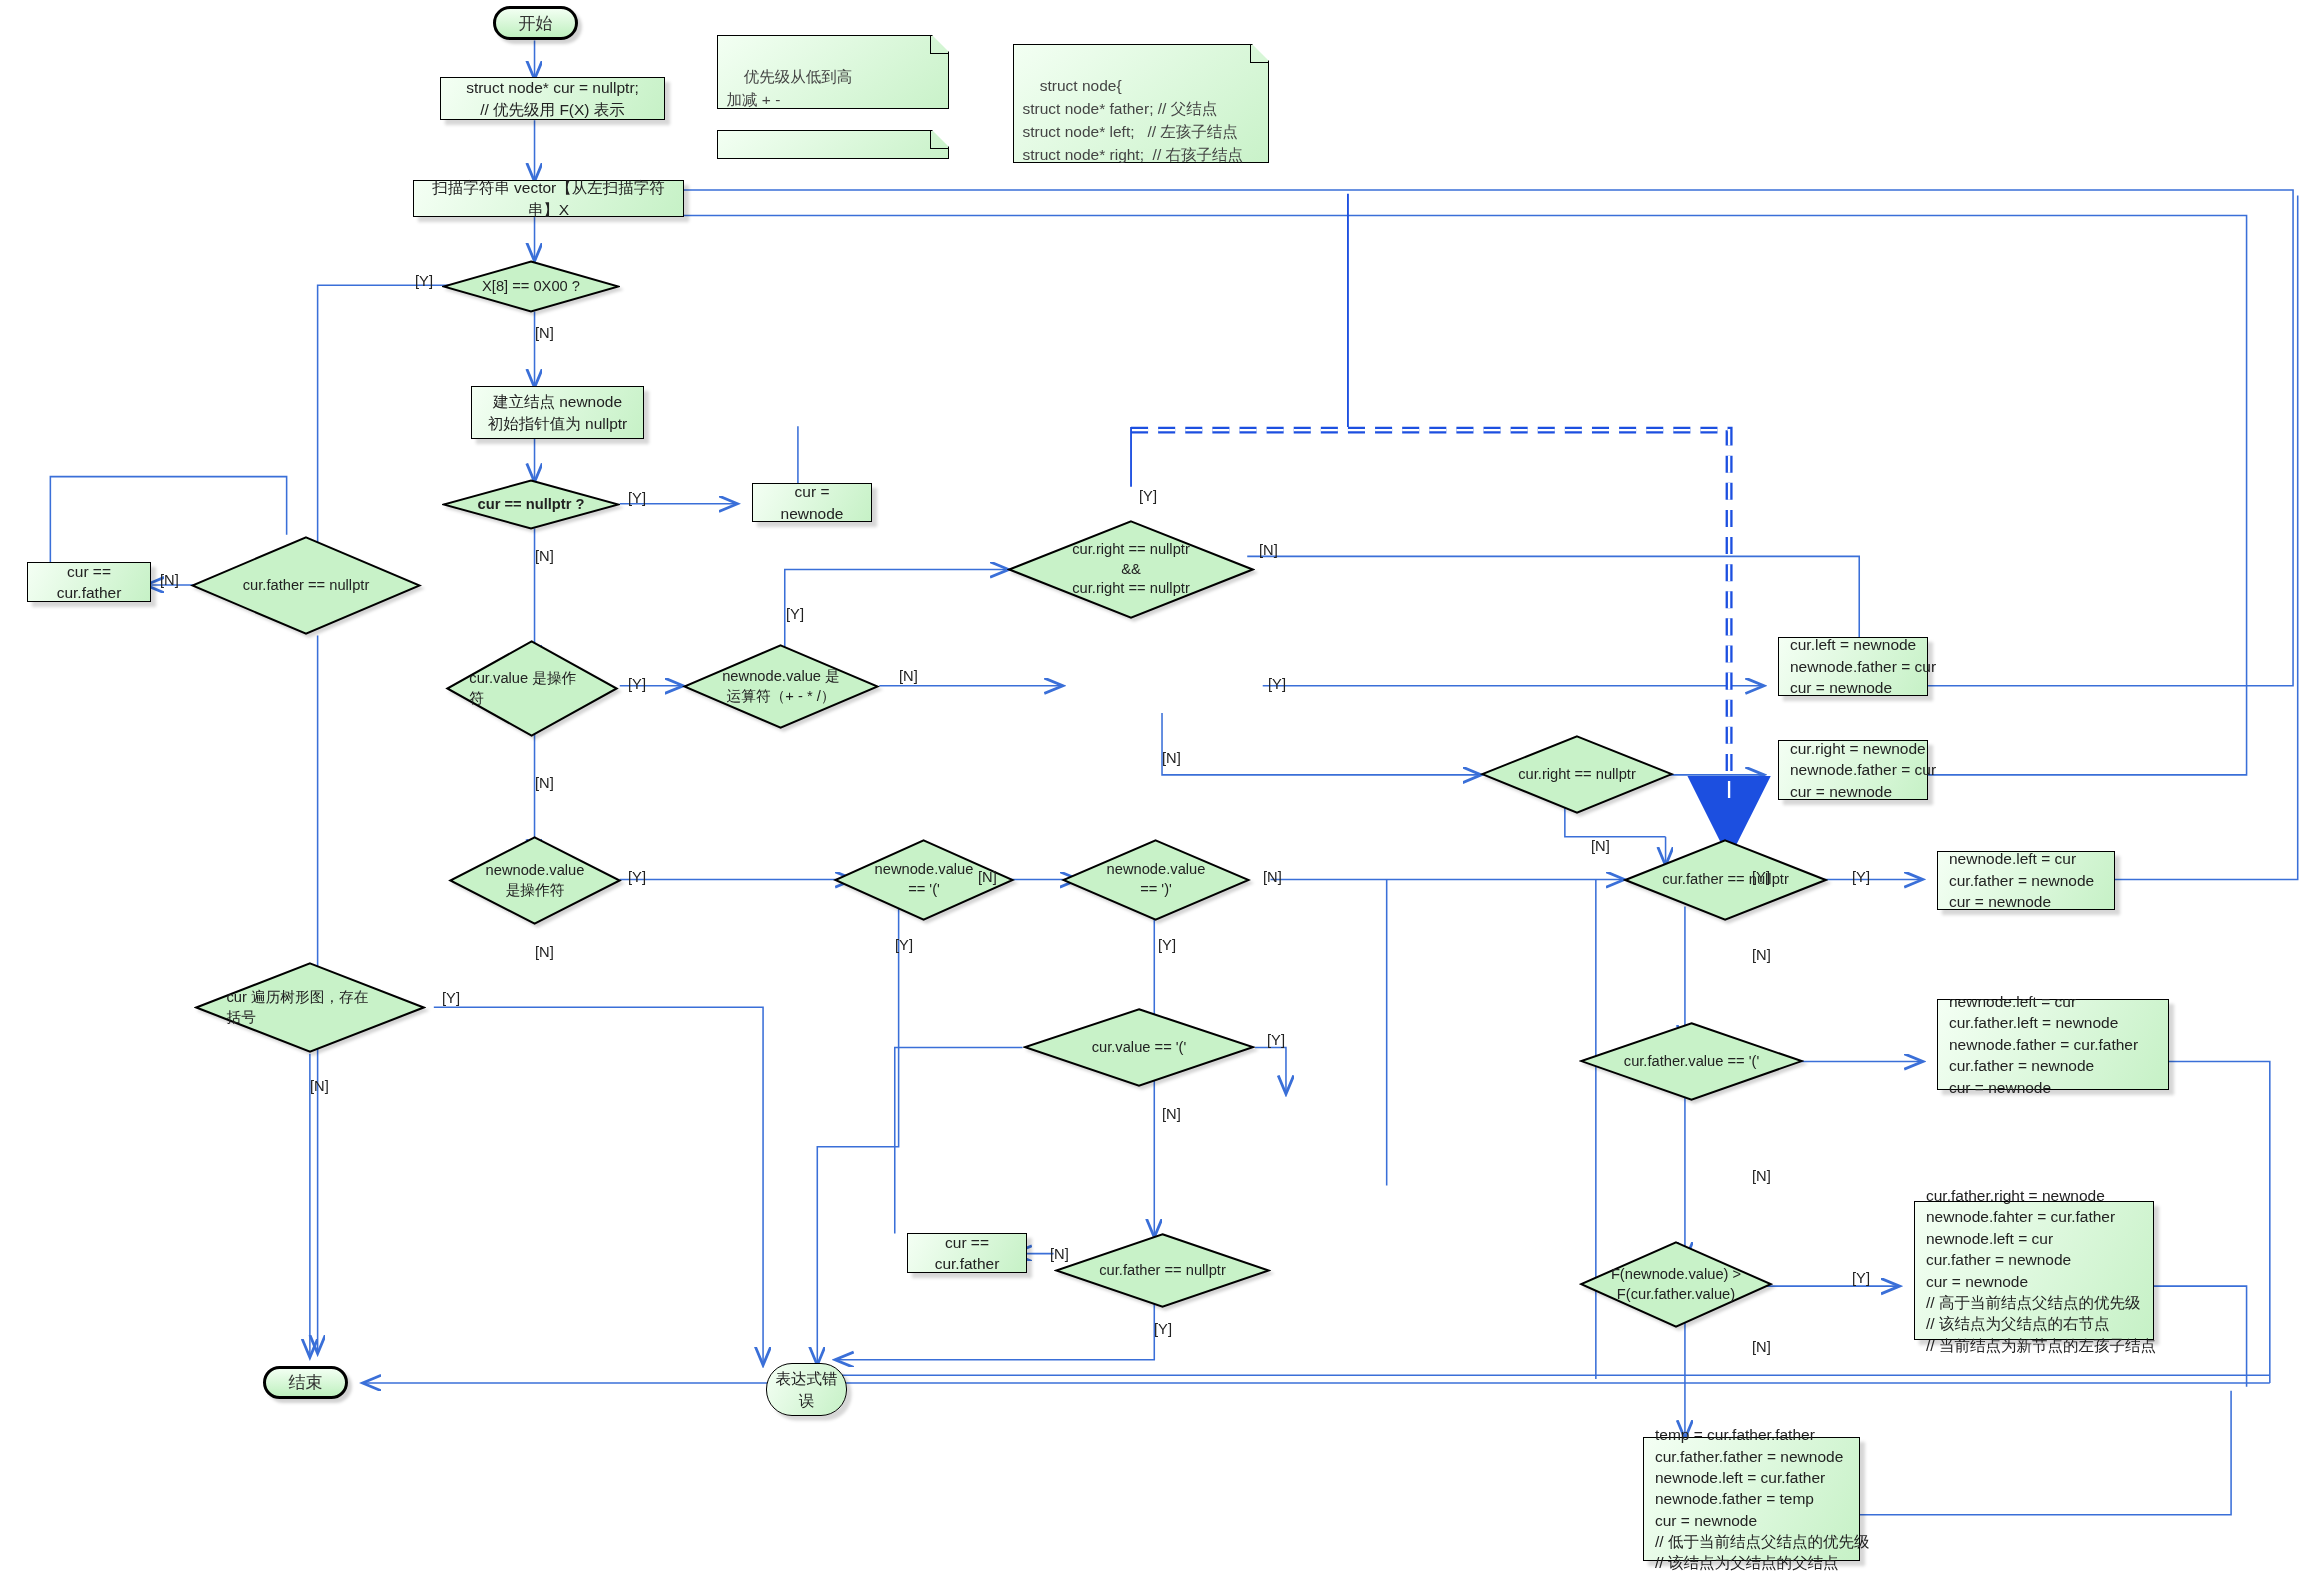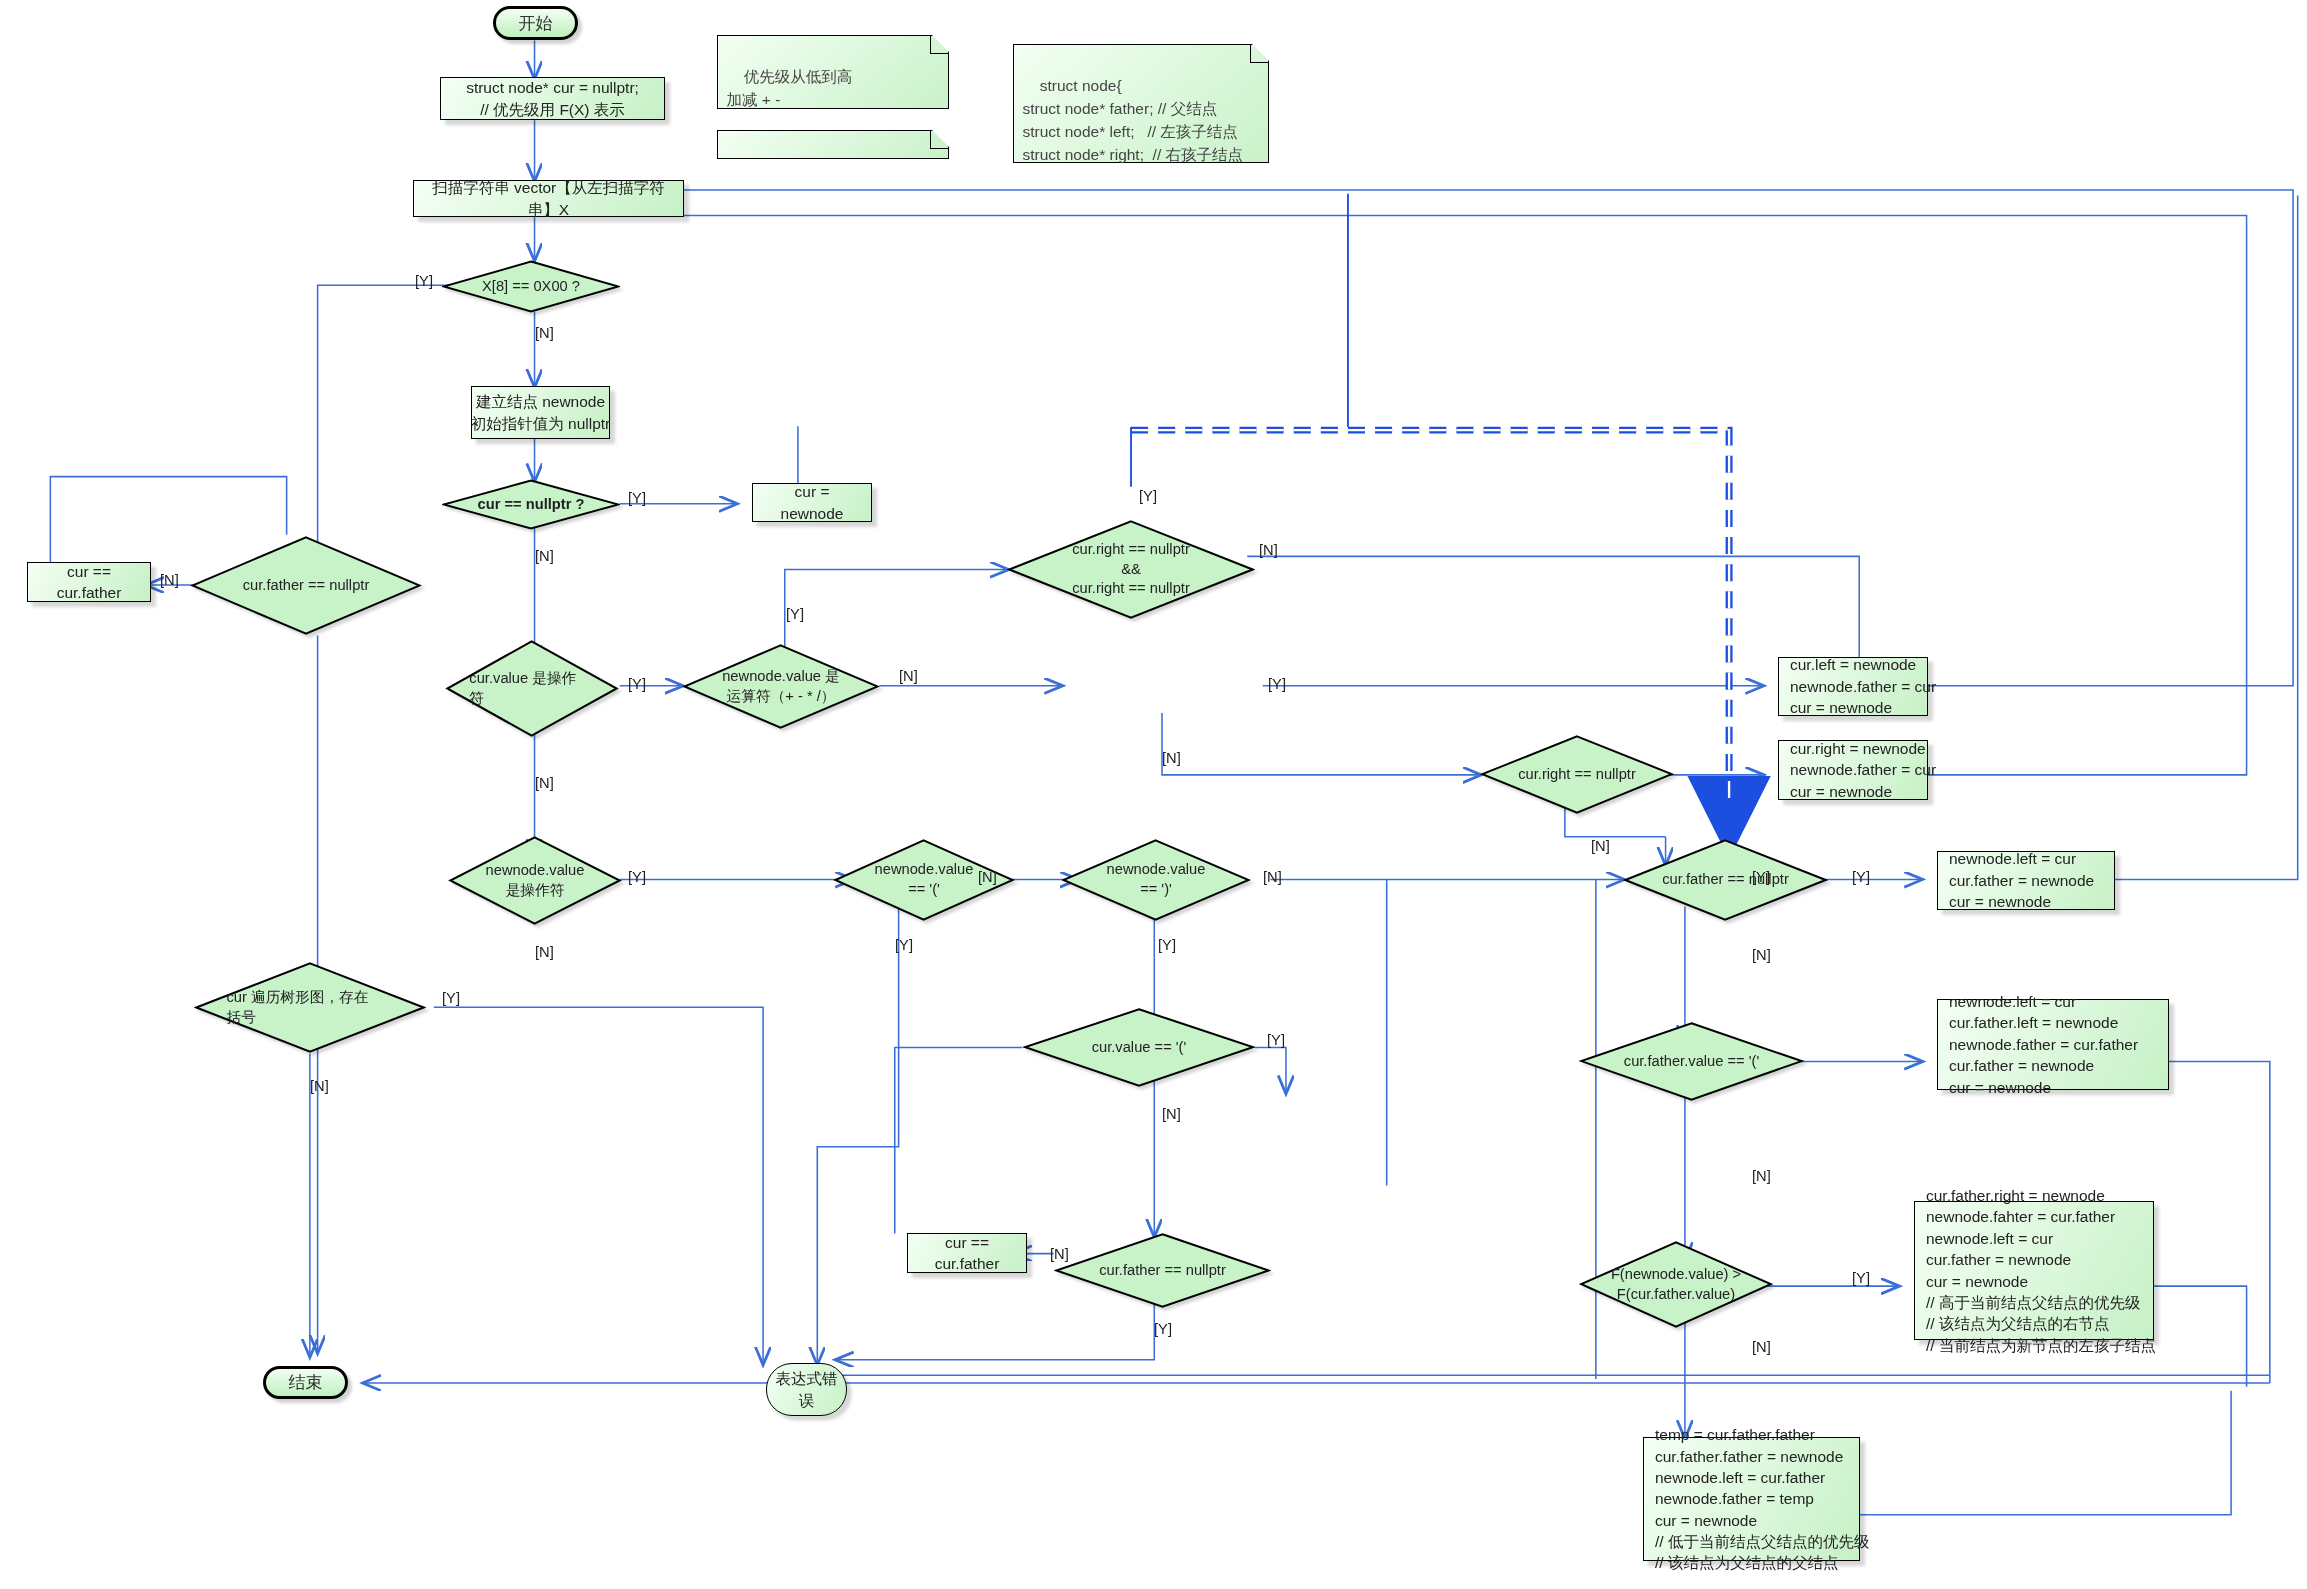--- a/index.html
+++ b/index.html
@@ -229,21 +229,21 @@
 
   <div class="dec" style="left:442px;top:260px;width:178px;height:53px;">
     <span class="shape">
       <svg viewBox="0 0 230 68" preserveAspectRatio="none">
           <polygon points="115,2 228,34 115,66 2,34" fill="#c8f2c8" stroke="#000" stroke-width="2.6"></polygon>
         </svg>
     </span>
     <span class="txt">X[8] == 0X00 ?</span>
   </div>
 
-  <div class="node proc center pre" style="left:455px;top:386px;width:139px;height:53px;">
+  <div class="node proc center pre" style="left:455px;top:386px;width:173px;height:53px;">
     <span>建立结点 newnode
 初始指针值为 nullptr</span>
   </div>
 
   <div class="dec" style="left:442px;top:479px;width:178px;height:51px;font-weight:bold;">
     <span class="shape">
       <svg viewBox="0 0 230 66" preserveAspectRatio="none">
           <polygon points="115,2 228,33 115,64 2,33" fill="#c8f2c8" stroke="#000" stroke-width="2.6"></polygon>
         </svg>
     </span>
@@ -301,21 +301,21 @@
 
   <div class="dec" style="left:1480px;top:734px;width:194px;height:81px;">
     <span class="shape">
       <svg viewBox="0 0 250 105" preserveAspectRatio="none">
           <polygon points="125,3 247,52 125,102 3,52" fill="#c8f2c8" stroke="#000" stroke-width="2.6"></polygon>
         </svg>
     </span>
     <span class="txt">cur.right == nullptr</span>
   </div>
 
-  <div class="node proc pre" style="left:1762px;top:657px;width:150px;height:59px;">
+  <div class="node proc pre" style="left:1762px;top:637px;width:150px;height:59px;">
     <span>cur.left = newnode
 newnode.father = cur
 cur = newnode</span>
   </div>
 
   <div class="node proc pre" style="left:1762px;top:740px;width:150px;height:60px;">
     <span>cur.right = newnode
 newnode.father = cur
 cur = newnode</span>
   </div>

